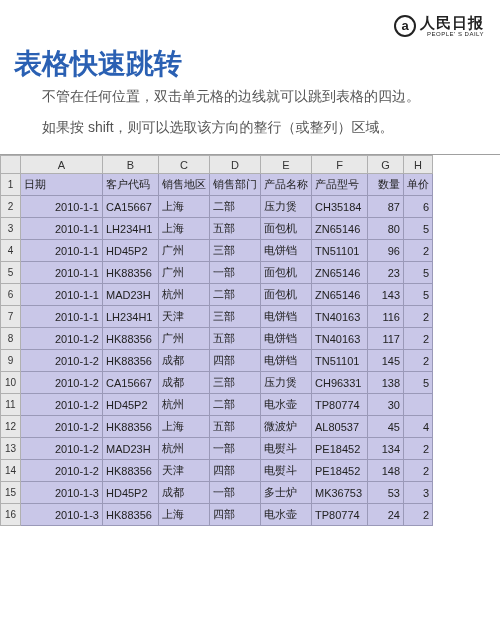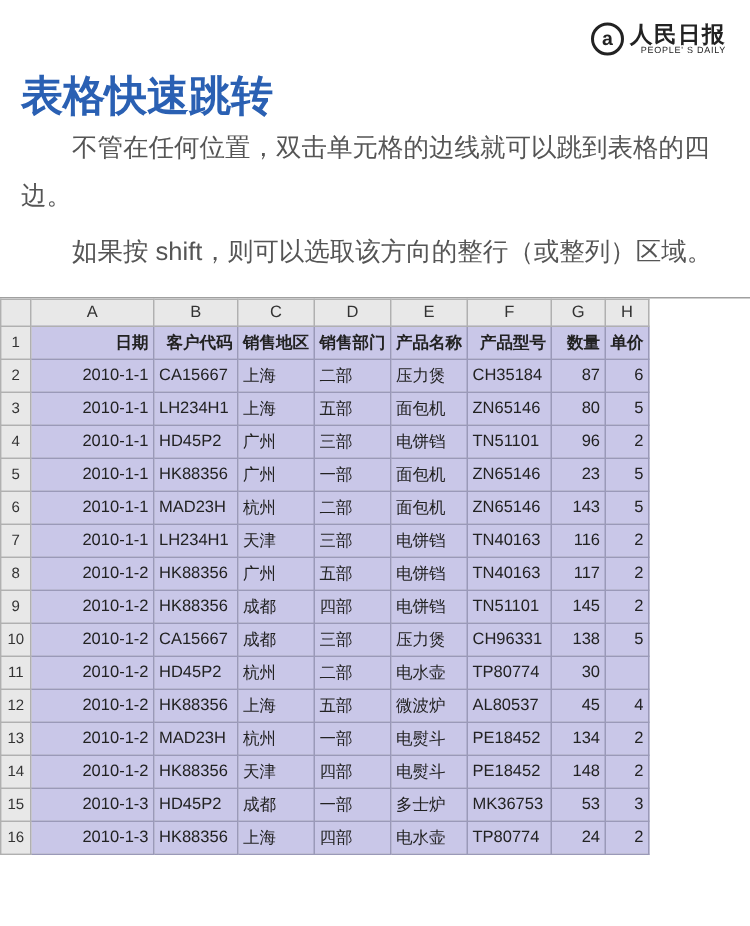--- a/index.html
+++ b/index.html
@@ -5,31 +5,31 @@
 * { margin: 0; padding: 0; box-sizing: border-box; }
 body { font-family: "Microsoft YaHei", "PingFang SC", sans-serif; background: #fff; width: 500px; color: #333; }
 .page { padding: 8px 14px 0 14px; }
 .watermark { text-align: right; padding: 6px 2px 8px 0; }
 .watermark-inner { display: inline-flex; align-items: center; gap: 4px; color: #222; }
 .at-circle { width: 22px; height: 22px; border: 2px solid #222; border-radius: 50%; display: flex; align-items: center; justify-content: center; font-size: 13px; font-weight: bold; }
 .wm-cn { font-size: 15px; font-weight: bold; letter-spacing: 1px; }
 .wm-en { font-size: 6px; letter-spacing: 0.5px; display: block; margin-top: -2px; }
 h1.title { color: #2a60b3; font-size: 28px; font-weight: bold; }
 .method-label { color: #2a60b3; font-size: 14px; font-weight: bold; margin-bottom: 6px; }
-p.body-text { font-size: 17px; color: #555; line-height: 1.9; text-indent: 2em; margin-bottom: 4px; }
+p.body-text { font-size: 14px; color: #555; line-height: 1.9; text-indent: 2em; margin-bottom: 4px; }
 .table-wrap { margin-top: 14px; border-top: 1px solid #a0a0a0; overflow: hidden; }
 table { border-collapse: collapse; font-size: 11px; }
 th.col-head { background: #e8e8e8; color: #333; font-weight: normal; height: 18px; border: 1px solid #b0b0b0; text-align: center; }
 th.row-head { background: #e8e8e8; color: #333; font-weight: normal; width: 20px; border: 1px solid #b0b0b0; text-align: center; font-size: 10px; }
 th.corner { background: #e8e8e8; border: 1px solid #b0b0b0; width: 20px; }
 td { background: #c9c7e8; border: 1px solid #9a99b8; height: 22px; padding: 0 3px; color: #222; white-space: nowrap; font-family: "SimSun", "宋体", sans-serif; font-size: 11px; }
 td.num { text-align: right; }
 td.txt { text-align: left; }
 td.date { text-align: right; margin-left: 18px; }
-.header-row td { font-weight: bold; text-align: right; }
+.header-row td { font-weight: normal; }
 </style>
 </head>
 <body>
 
 <div class="page">
   <div class="watermark">
     <span class="watermark-inner">
       <span class="at-circle">a</span>
       <span>
         <span class="wm-cn">人民日报</span>

